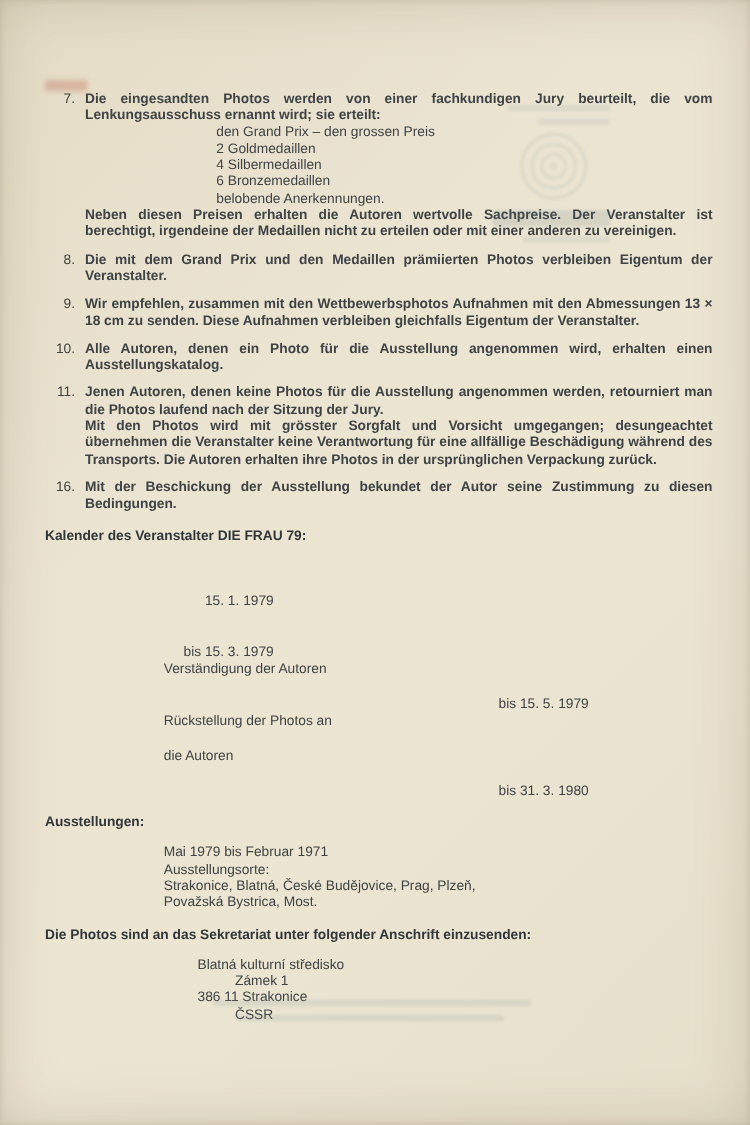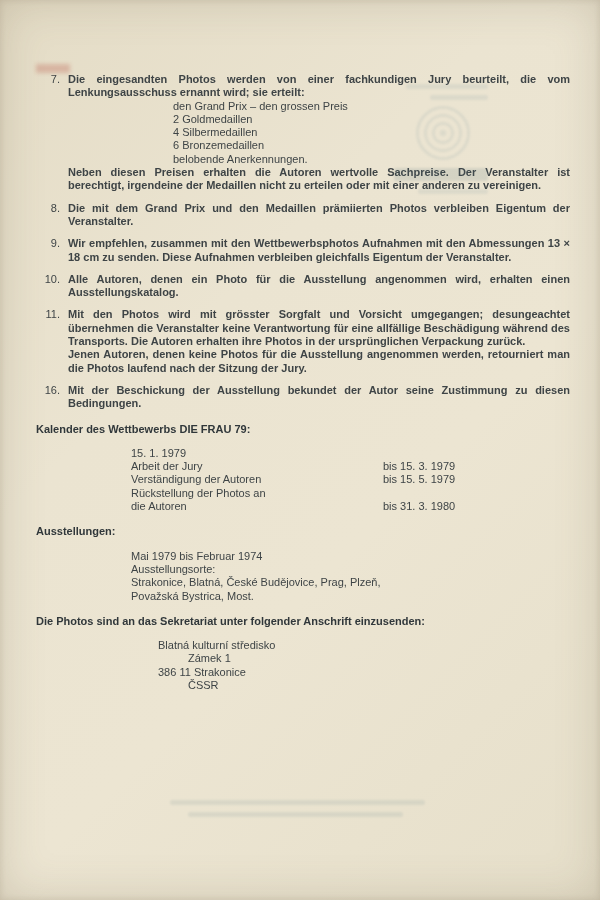--- a/index.html
+++ b/index.html
@@ -23,21 +23,21 @@
   p{margin:0;}
   .just{text-align:justify;font-weight:bold;}
   .rule{display:flex;margin-bottom:9px;}
   .num{flex:none;width:24px;text-align:right;margin-right:8px;}
   .rule-body{flex:1;min-width:0;}
   .prizes{margin-left:105px;}
   .heading{font-weight:bold;color:#30373a;font-size:11px;margin:12px 0 11px 0;}
   .calendar{margin-left:95px;}
   .cal-row{display:flex;}
   .cal-label{flex:none;width:252px;}
-  .cal-value{flex:none;width:88px;text-align:left;white-space:nowrap;}
+  .cal-value{flex:none;width:88px;text-align:right;white-space:nowrap;margin-top:28px;}
   .exhib{margin-left:95px;}
   .orte{display:flex;flex-direction:column;}
   .orte-label{flex:none;margin-right:6px;}
   .address{margin-left:122px;margin-top:10px;}
   .ind{margin-left:30px;}
 
   
   .ghost{position:absolute;opacity:.14;filter:blur(1.3px);pointer-events:none;}
   .ghost-logo{right:112px;top:84px;width:100px;height:132px;transform:scaleX(-1);}
   .g-line{height:5px;background:#7d98a0;border-radius:2px;margin-bottom:6px;}
@@ -107,60 +107,59 @@
     <div class="rule">
       <span class="num">10.</span>
       <div class="rule-body">
         <p class="just">Alle Autoren, denen ein Photo für die Ausstellung angenommen wird, erhalten einen Ausstellungskatalog.</p>
       </div>
     </div>
 
     <div class="rule">
       <span class="num">11.</span>
       <div class="rule-body">
+        <p class="just">Jenen Autoren, denen keine Photos für die Ausstellung angenommen werden, retourniert man die Photos laufend nach der Sitzung der Jury.</p>
         <p class="just">Mit den Photos wird mit grösster Sorgfalt und Vorsicht umgegangen; desungeachtet übernehmen die Veranstalter keine Verantwortung für eine allfällige Beschädigung während des Transports. Die Autoren erhalten ihre Photos in der ursprünglichen Verpackung zurück.</p>
-        <p class="just">Jenen Autoren, denen keine Photos für die Ausstellung angenommen werden, retourniert man die Photos laufend nach der Sitzung der Jury.</p>
       </div>
     </div>
 
     <div class="rule">
       <span class="num">16.</span>
       <div class="rule-body">
         <p class="just">Mit der Beschickung der Ausstellung bekundet der Autor seine Zustimmung zu diesen Bedingungen.</p>
       </div>
     </div>
 
   </div>
 
-  <div class="heading">Kalender des Wettbewerbs DIE FRAU 79:</div>
+  <div class="heading">Kalender des Veranstalter DIE FRAU 79:</div>
   <div class="calendar">
     <div class="cal-row">
       <span class="cal-value">15. 1. 1979</span>
     </div>
     <div class="cal-row">
-      <span class="cal-label">Arbeit der Jury</span>
       <span class="cal-value">bis 15. 3. 1979</span>
     </div>
     <div class="cal-row">
       <span class="cal-label">Verständigung der Autoren</span>
       <span class="cal-value">bis 15. 5. 1979</span>
     </div>
     <div class="cal-row">
       <span class="cal-label">Rückstellung der Photos an</span>
       <span class="cal-value"></span>
     </div>
     <div class="cal-row">
       <span class="cal-label">die Autoren</span>
       <span class="cal-value">bis 31. 3. 1980</span>
     </div>
   </div>
 
   <div class="heading">Ausstellungen:</div>
   <div class="exhib">
-    <div>Mai 1979 bis Februar 1974</div>
+    <div>Mai 1979 bis Februar 1971</div>
     <div class="orte">
       <span class="orte-label">Ausstellungsorte:</span>
       <span>
         <span>Strakonice, Blatná, České Budějovice, Prag, Plzeň,</span><br>
         <span>Považská Bystrica, Most.</span>
       </span>
     </div>
   </div>
 
   <div class="heading">Die Photos sind an das Sekretariat unter folgender Anschrift einzusenden:</div>

